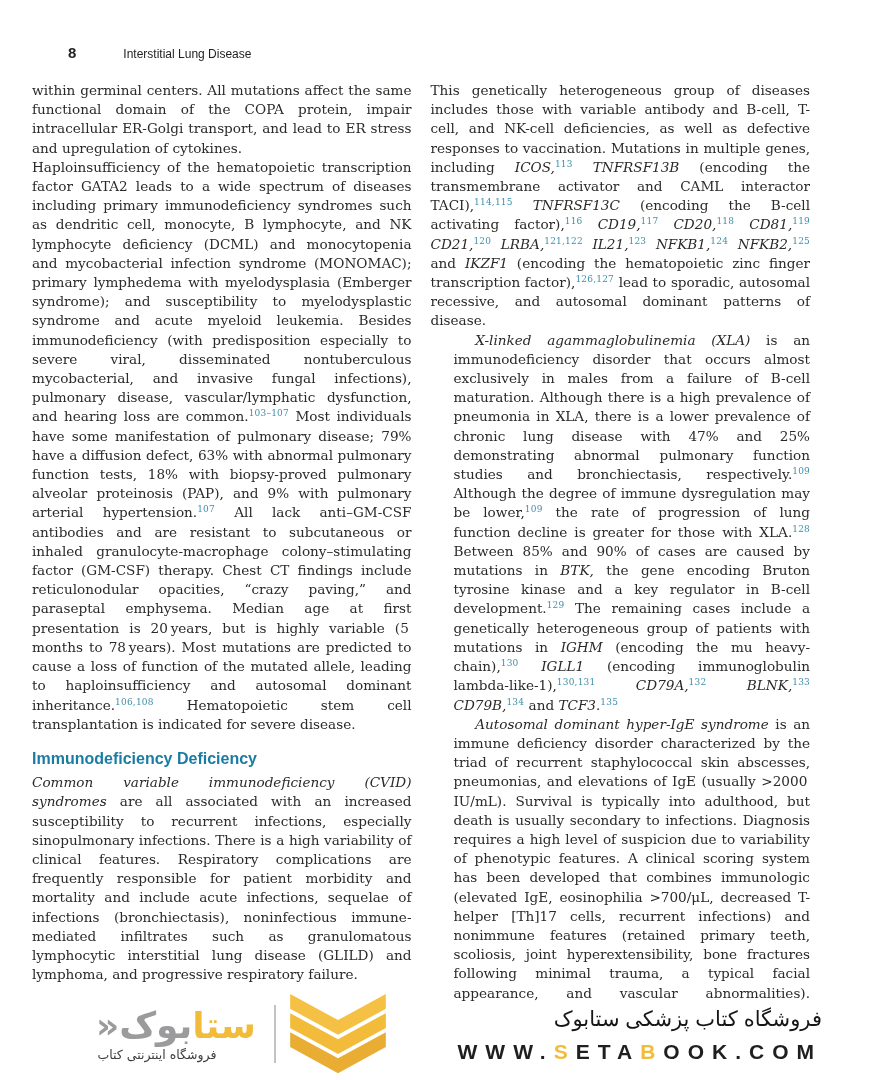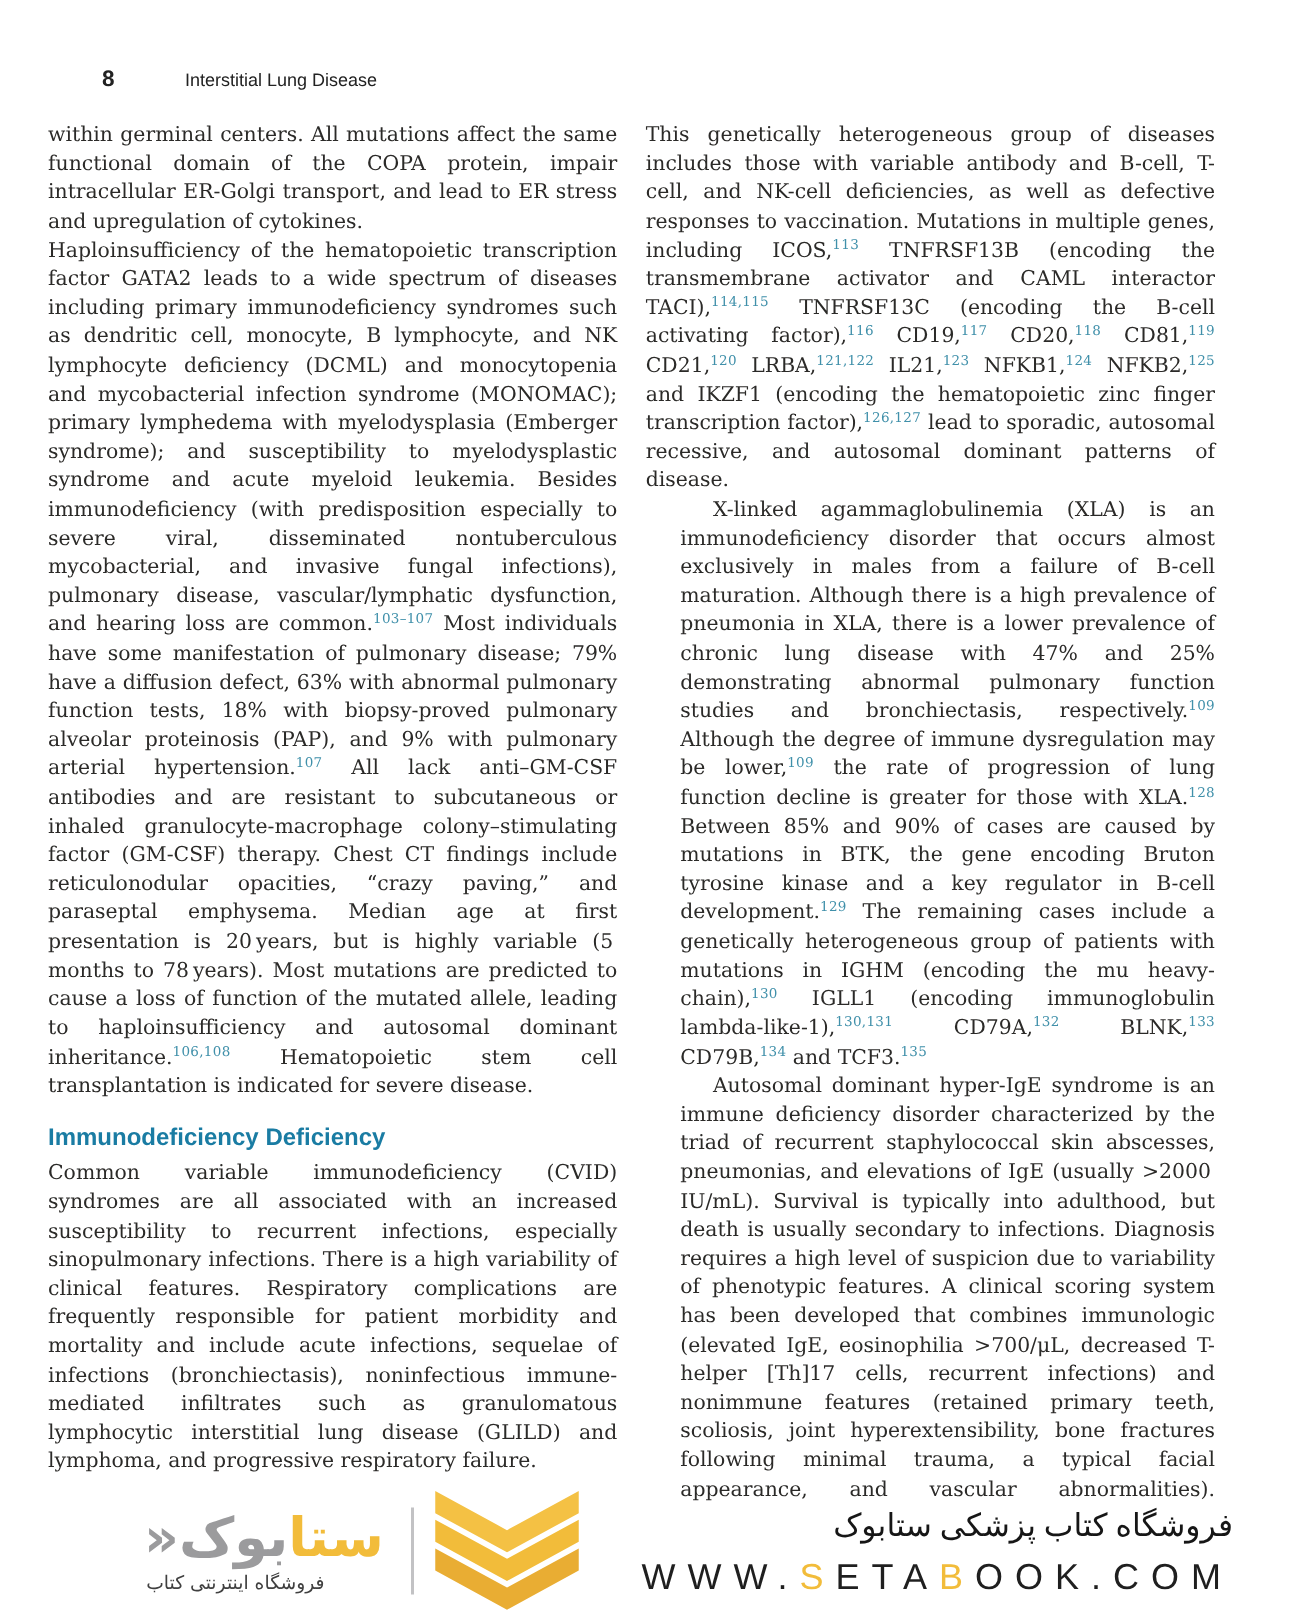--- a/index.html
+++ b/index.html
@@ -31,21 +31,21 @@
   }
   .col{flex:1 1 0;min-width:0;}
   .par{margin:0;}
   .par.indent{text-indent:1.6em;margin-left:23px;}
   .section-heading{
     font-family:"Liberation Sans",sans-serif;
     font-weight:700;font-size:16px;
     color:#1a7ca3;
     margin:15px 0 5px 0;
   }
-  .r-i{}
+  .r-i{font-style:italic;}
   .r-sup{
     color:#4090aa;
     font-size:9px;
     line-height:0;
     vertical-align:5px;
     letter-spacing:.2px;
   }
   
   .footer{
     position:absolute;left:58px;right:54px;bottom:4px;
@@ -62,26 +62,26 @@
   .tagline{
     font-family:"DejaVu Sans",sans-serif;
     font-size:12.5px;color:#404040;margin-top:2px;
   }
   .logo-divider{width:2px;height:58px;background:#c2c2c4;margin:0 14px 0 18px;}
   .chevrons{width:96px;height:80px;}
   .footer-right{
     display:flex;flex-direction:column;align-items:flex-end;
   }
   .store-title{
-    font-family:Liberation Serif, serif;
+    font-family:Liberation Sans, sans-serif;
     font-size:21px;color:#161616;line-height:30px;margin-left:44px;
   }
   .site-url{
     font-family:"Liberation Sans",sans-serif;
-    font-weight:400;font-size:24px;
+    font-weight:700;font-size:21px;
     letter-spacing:8px;color:#1f1f1f;
     margin-top:6px;white-space:nowrap;
   }
   .r-gold{color:#f2bc3a;}
   .r-gray{color:#9b9b9d;margin-left:38px;}
   .r-dark{color:#1f1f1f;}
 </style>
 </head>
 <body>
 

